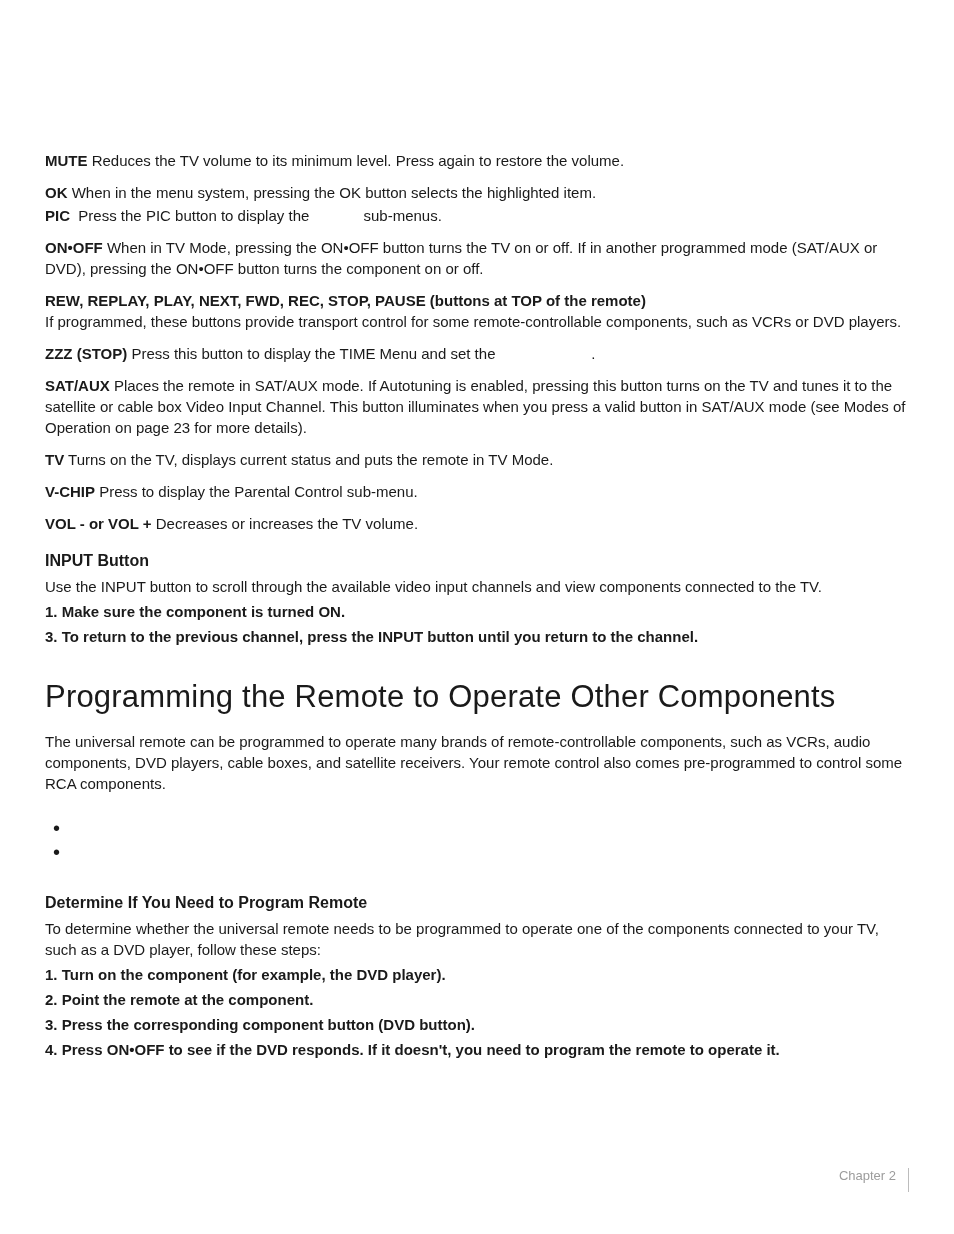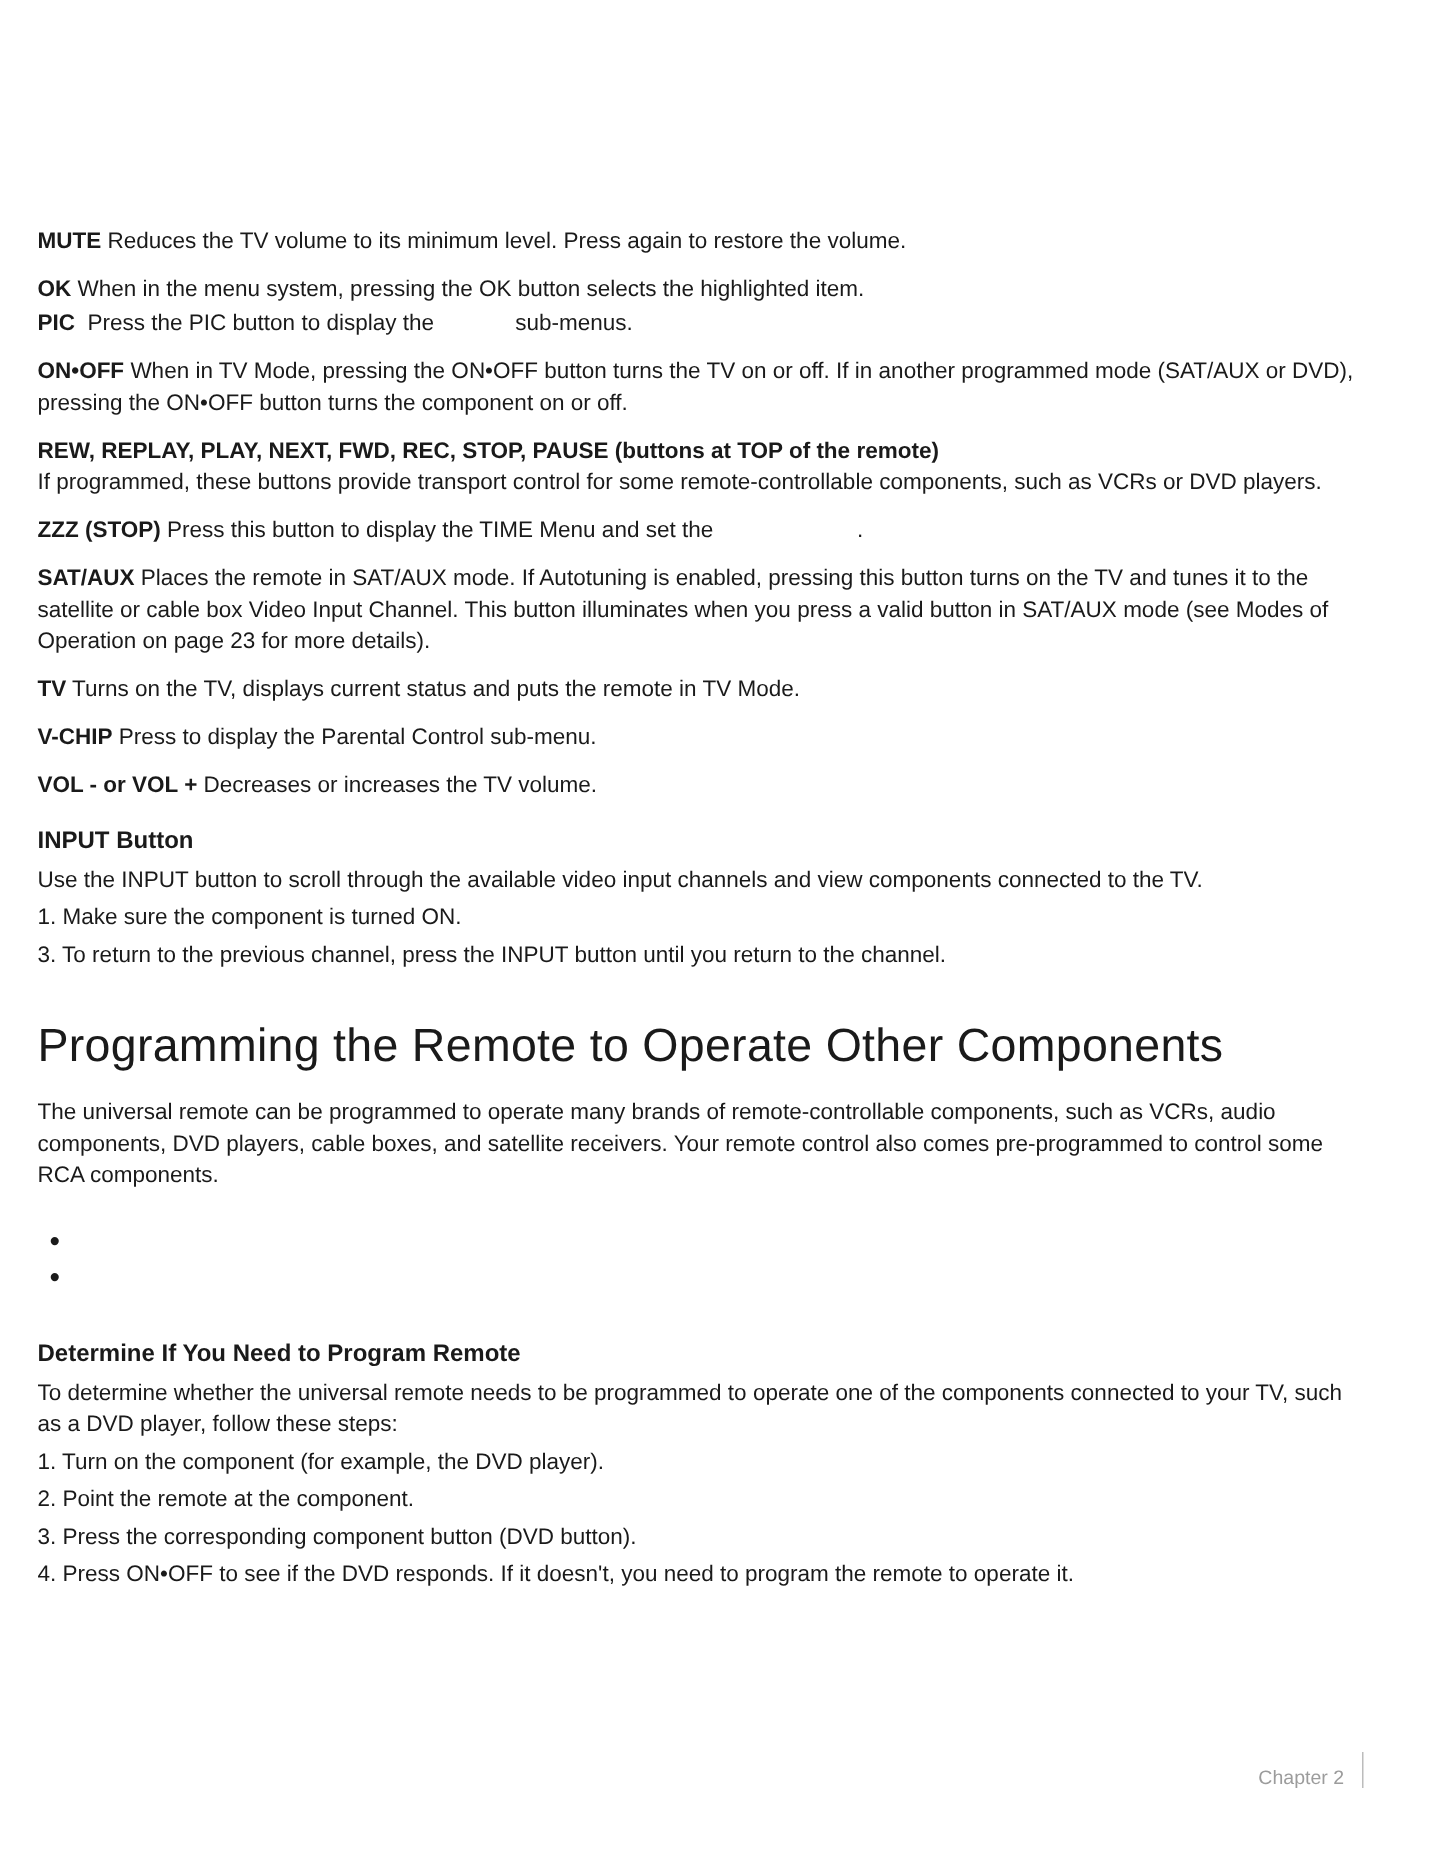--- a/index.html
+++ b/index.html
@@ -4,21 +4,21 @@
 <style>
   html, body {
     margin: 0;
     padding: 0;
     background: #ffffff;
   }
   .page {
     width: 954px;
     height: 1234px;
     box-sizing: border-box;
-    padding: 150px 45px 45px 25px;
+    padding: 150px 45px 45px 45px;
     font-family: Helvetica, Arial, sans-serif;
     color: #1a1a1a;
     position: relative;
   }
   .entry {
     font-size: 15px;
     line-height: 1.4;
     margin-bottom: 11px;
   }
   .term {
@@ -32,20 +32,21 @@
   }
   .body {
     font-size: 15px;
     line-height: 1.4;
     margin-bottom: 4px;
   }
   .ol-entry {
     font-size: 15px;
     line-height: 1.4;
     margin-bottom: 4px;
+    font-weight: bold;
   }
   .big-heading {
     font-size: 31px;
     font-weight: 300;
     line-height: 1.55;
     margin-top: 26px;
     margin-bottom: 10px;
     letter-spacing: 0.2px;
   }
   .bullets {
@@ -60,21 +61,21 @@
     position: absolute;
     right: 45px;
     bottom: 42px;
     font-size: 13px;
     color: #9c9c9c;
     font-weight: 300;
     padding-right: 12px;
     border-right: 1px solid #bcbcbc;
     height: 24px;
     display: flex;
-    align-items: flex-end;
+    align-items: flex-start;
   }
 </style>
 </head>
 <body>
 
 <div class="page">
 
   <div class="entry"><span class="term">MUTE</span><span> Reduces the TV volume to its minimum level. Press again to restore the volume.</span></div>
 
   <div class="entry" style="margin-bottom:2px"><span class="term">OK</span><span> When in the menu system, pressing the OK button selects the highlighted item.</span></div>

